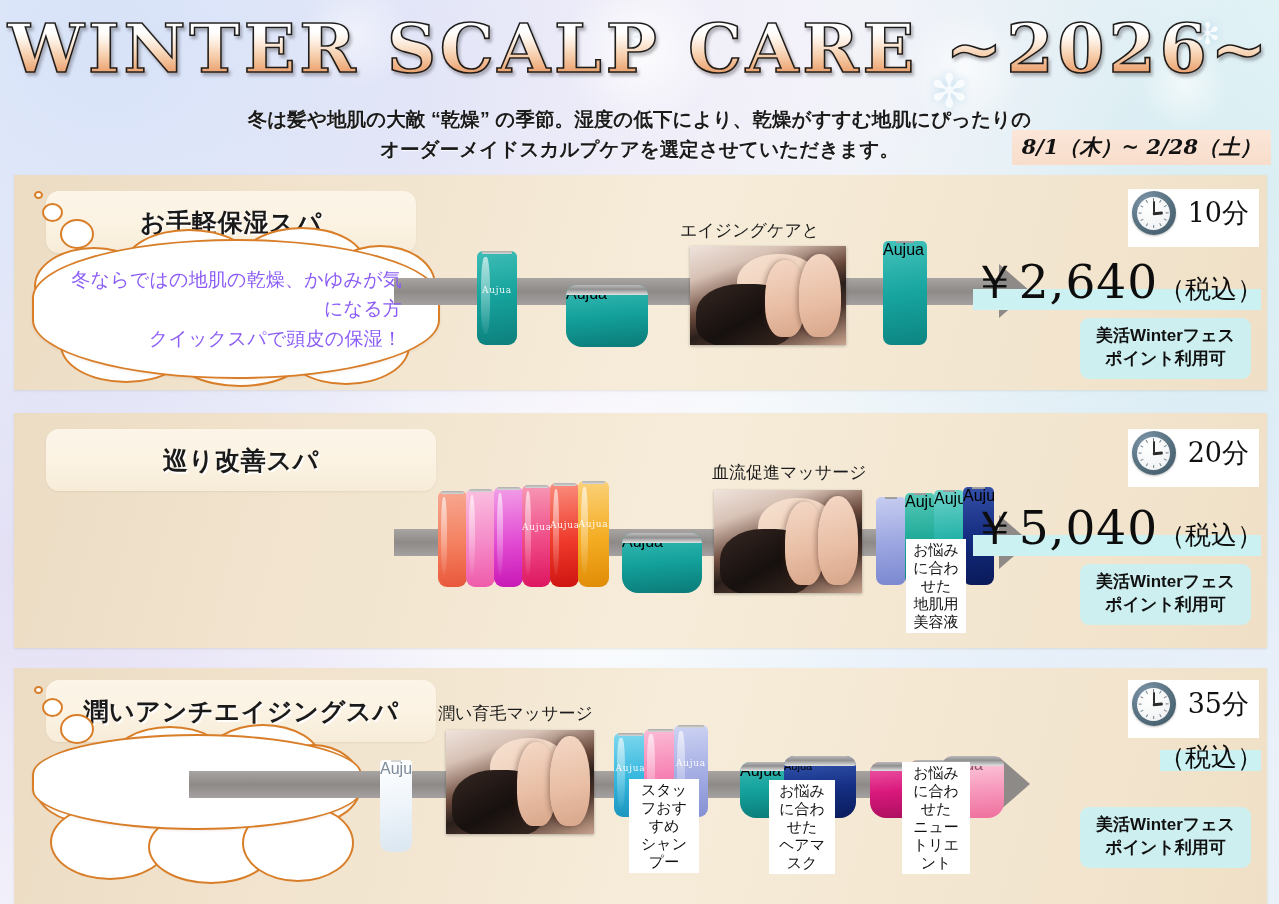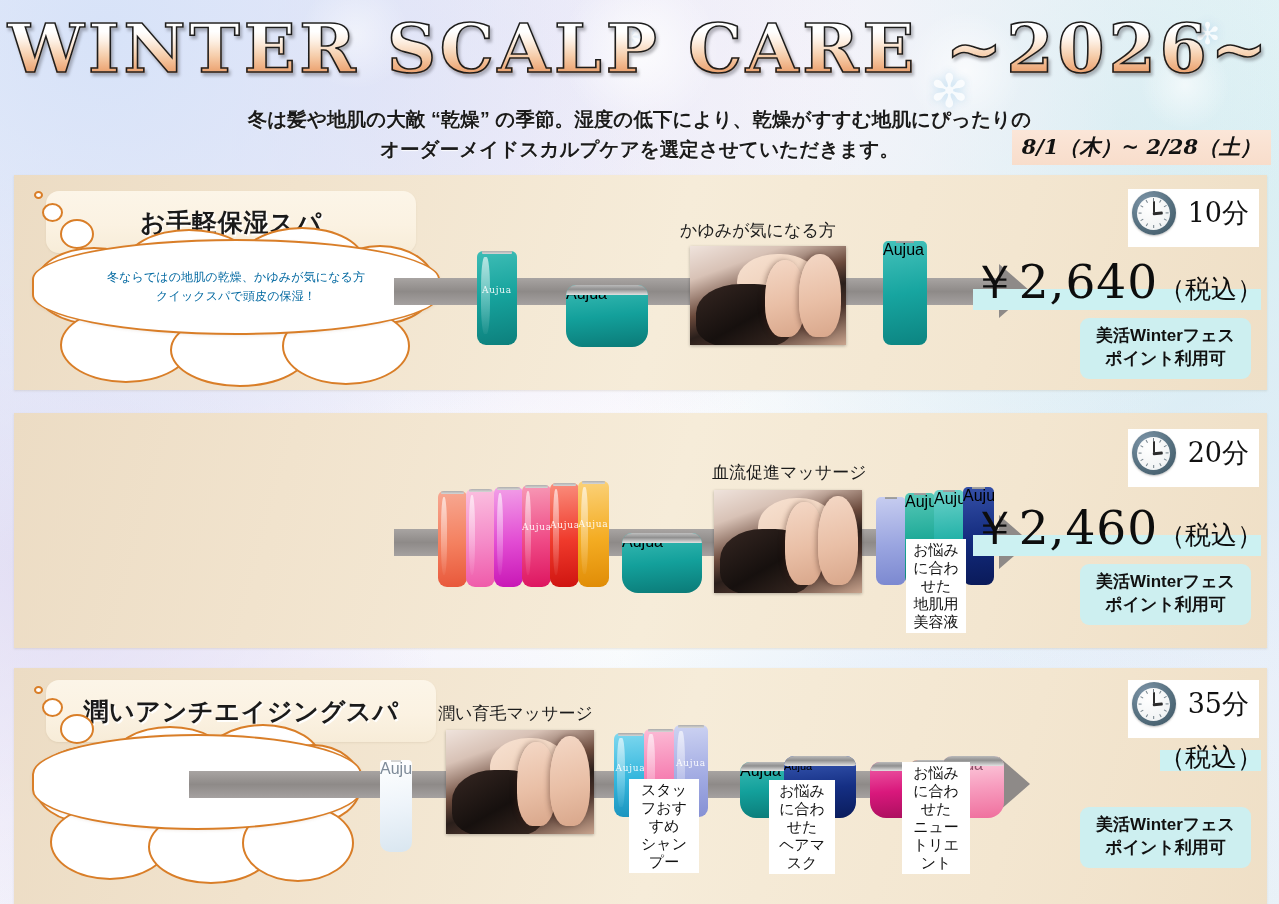--- a/index.html
+++ b/index.html
@@ -115,22 +115,22 @@
     position:absolute; width:9px; height:8px; left:0px; top:-50px;
     background:#fff; border:2px solid #d97e28; border-radius:50%;
   }
   .lobe{
     position:absolute; background:#fff;
     border:2.2px solid #d97e28; border-radius:50%;
     z-index:0;
   }
   .bubble-text{
     position:relative; z-index:3;
-    font-size:12px; color:#0369a1; line-height:1.55;
-    text-align:center; white-space:pre-line; letter-spacing:.01em;
+    font-size:19px; color:#8b5cf6; line-height:1.55;
+    text-align:right; white-space:pre-line; letter-spacing:.01em;
   }
 
   
   .flow{
     position:absolute; height:27px;
     background:linear-gradient(180deg,#a8a4a2 0%,#8e8a88 50%,#a5a1a0 100%);
     z-index:1;
   }
   .flow::after{
     content:""; position:absolute; right:-30px; top:-14px;
@@ -320,21 +320,21 @@
       </div>
     </div>
 
     <div class="prod" style="left:552px;top:86px;width:82px;height:86px;">
       <div class="jar" style="left:0;width:82px;height:62px;background:linear-gradient(175deg,#3cbcb5 0%,#13a09b 50%,#0b7a77 100%);">
         <span class="lid"></span>
         <span class="brand">Aujua</span>
       </div>
     </div>
 
-    <div class="overlabel" style="left:666px;top:44px;">かゆみが気になる方</div>
+    <div class="overlabel" style="left:666px;top:44px;">エイジングケアと</div>
     <div class="photo" style="left:676px;top:71px;width:156px;height:99px;">
       <span class="face"></span>
       <span class="hair"></span>
       <span class="hand" style="left:48%;top:14%;width:26%;height:78%;"></span>
       <span class="hand" style="left:70%;top:8%;width:27%;height:84%;"></span>
     </div>
 
     <div class="prod" style="left:869px;top:40px;width:44px;height:130px;">
       <div class="pump" style="left:0;width:44px;height:104px;background:linear-gradient(170deg,#45c2bb 0%,#17a5a0 50%,#0c8481 100%);">
         
@@ -373,20 +373,23 @@
     </div>
 
     <div class="points" style="top:143px;">美活Winterフェス
 ポイント利用可</div>
   </div>
 
   <div class="panel panel-2">
 
     <div class="flow" style="left:380px;top:116px;width:606px;"></div>
 
+    <div class="plate wide" style="left:32px;top:16px;">
+      <span class="plate-text">巡り改善スパ</span>
+    </div>
 
 
     <div class="prod" style="left:424px;top:56px;width:180px;height:160px;">
       <div class="bt" style="left:0;bottom:42px;width:29px;height:96px;background:linear-gradient(175deg,#f7a993 0%,#f4805f 55%,#e8573a 100%);">
           <span class="cap-top"></span>
           <span class="gloss"></span>
         </div>
       <div class="bt" style="left:28px;bottom:42px;width:29px;height:98px;background:linear-gradient(175deg,#fbc0e0 0%,#f58ac8 55%,#ef5aa9 100%);">
           <span class="cap-top"></span>
           <span class="gloss"></span>
@@ -453,21 +456,21 @@
             <i class="tick" style="transform:rotate(330deg)"></i>
           <i class="h"></i>
             <i class="m"></i>
         </span>
       </span>
       <span class="dur-text">20分</span>
     </div>
 
     <div class="price" style="top:84px;">
       <span class="hl"></span>
-      <span class="amt">￥2,460</span>
+      <span class="amt">￥5,040</span>
       <span class="tax">（税込）</span>
     </div>
 
     <div class="points" style="top:151px;">美活Winterフェス
 ポイント利用可</div>
   </div>
 
   <div class="panel panel-3">
 
     <div class="flow" style="left:175px;top:103px;width:811px;"></div>

